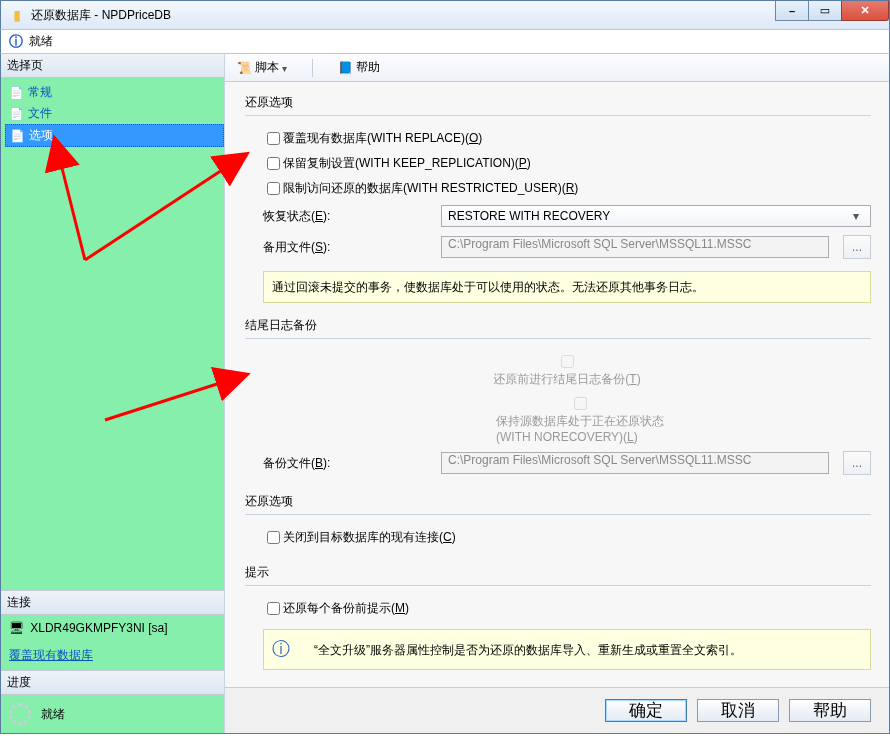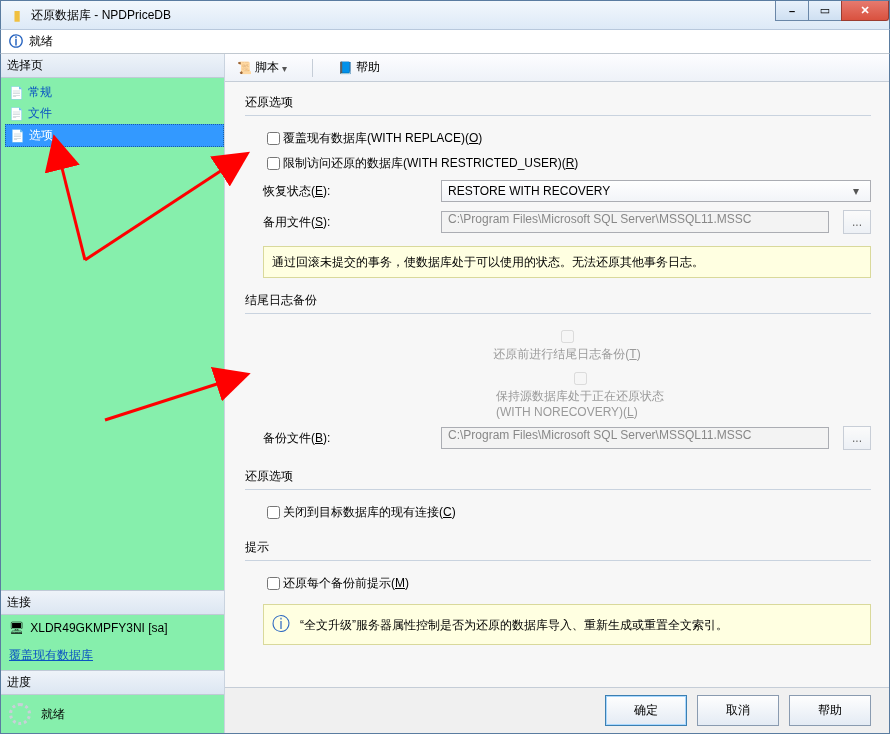--- a/index.html
+++ b/index.html
@@ -98,31 +98,31 @@
   .browse-btn {
     width:28px; height:24px; border:1px solid #a9b4c3; background:linear-gradient(#fefefe,#e7edf5);
     display:flex; align-items:center; justify-content:center; margin-left:6px;
   }
   .browse-btn.disabled { opacity:.6; }
 
   .info-box {
     margin:8px 0 2px 18px; background:#ffffe1; border:1px solid #d9d99b;
     padding:6px 8px; font-size:12px; line-height:1.5;
   }
-  .info-box.withicon { display:flex; gap:10px; align-items:center; }
+  .info-box.withicon { display:flex; gap:24px; align-items:center; }
   .info-bubble::before { content:"ⓘ"; color:#2965c0; font-size:18px; }
 
   
   .footer {
     height:46px; border-top:1px solid #c5cdd7; display:flex; align-items:center;
     justify-content:flex-end; gap:10px; padding:0 18px; background:#f0f0f0;
   }
   .btn {
-    min-width:82px; height:31px; border:1px solid #8a9bb0;
-    background:linear-gradient(#fefefe,#e4ebf4); font-size:12px;
+    min-width:82px; height:23px; border:1px solid #8a9bb0;
+    background:linear-gradient(#fefefe,#e4ebf4); font-size:17px;
     display:flex; align-items:center; justify-content:center;
   }
   .btn.default { border:1px solid #3c7fb1; box-shadow:0 0 0 1px #a8d8ff inset; }
 
   
   .arrow-svg { position:absolute; left:0; top:0; pointer-events:none; }
 
   .u { text-decoration: underline; }
 </style>
 </head>
@@ -200,20 +200,24 @@
 
       <div class="content">
 
         <div class="group">
           <div class="group-title">还原选项</div>
           <div class="group-divider"></div>
 
           <label class="chk-row">
             <input type="checkbox" style="">
             <span><span>覆盖现有数据库(WITH REPLACE)(</span><span class="u">O</span>)</span>
+          </label>
+          <label class="chk-row">
+            <input type="checkbox" style="">
+            <span><span>保留复制设置(WITH KEEP_REPLICATION)(</span><span class="u">P</span>)</span>
           </label>
           <label class="chk-row">
             <input type="checkbox" style="">
             <span><span>限制访问还原的数据库(WITH RESTRICTED_USER)(</span><span class="u">R</span>)</span>
           </label>
 
           <div class="form-row">
             <span class="label"><span>恢复状态(</span><span class="u">E</span>):</span>
             <div class="select">
               <span>RESTORE WITH RECOVERY</span>

